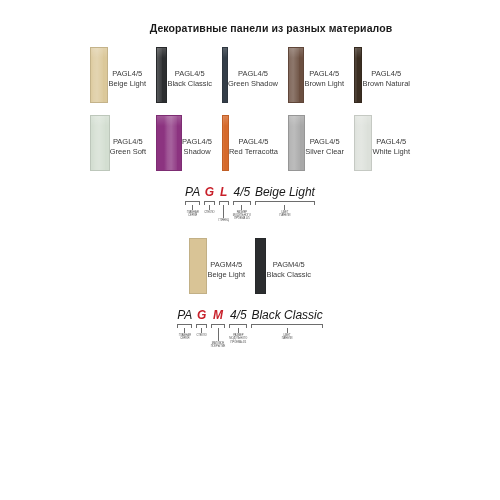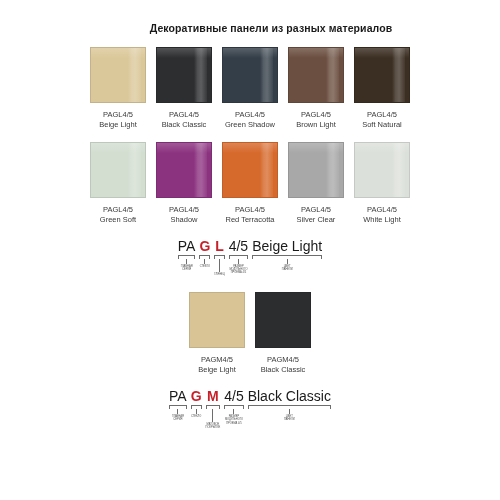--- a/index.html
+++ b/index.html
@@ -37,21 +37,21 @@
   
   .swatch-row {
     display: flex;
     justify-content: center;
     gap: 10px;
   }
 
   .swatch-cell {
     width: 56px;
     display: flex;
-    flex-direction: column;
+    flex-direction: row;
     align-items: center;
   }
 
   .swatch {
     width: 56px;
     height: 56px;
     position: relative;
     overflow: hidden;
     box-sizing: border-box;
     border: 1px solid rgba(0, 0, 0, 0.10);
@@ -108,24 +108,25 @@
     display: flex;
     align-items: flex-start;
     gap: 4px;
   }
   .seg {
     display: flex;
     flex-direction: column;
     align-items: center;
   }
   .seg-code {
-    font-size: 14px;
+    font-size: 12px;
     line-height: 15px;
     color: #1a1a1a;
     white-space: nowrap;
+    font-style: italic;
   }
   .seg-code.accent {
     color: #c8202a;
     font-weight: bold;
   }
   .bracket {
     margin-top: 1px;
     height: 4px;
     border-left: 1px solid #6d6d6d;
     border-right: 1px solid #6d6d6d;
@@ -190,21 +191,21 @@
             <div class="swatch gloss" style="background: rgb(107, 79, 64);"></div>
             <div class="swatch-label">
               <div>PAGL4/5</div>
               <div>Brown Light</div>
             </div>
           </div>
           <div class="swatch-cell">
             <div class="swatch gloss" style="background: rgb(59, 46, 34);"></div>
             <div class="swatch-label">
               <div>PAGL4/5</div>
-              <div>Soft Natural</div>
+              <div>Brown Natural</div>
             </div>
           </div>
         </div>
       <div class="swatch-row" style="margin-top:12px;" id="pagl-row-1">
           <div class="swatch-cell">
             <div class="swatch gloss" style="background: rgb(211, 222, 209);"></div>
             <div class="swatch-label">
               <div>PAGL4/5</div>
               <div>Green Soft</div>
             </div>

